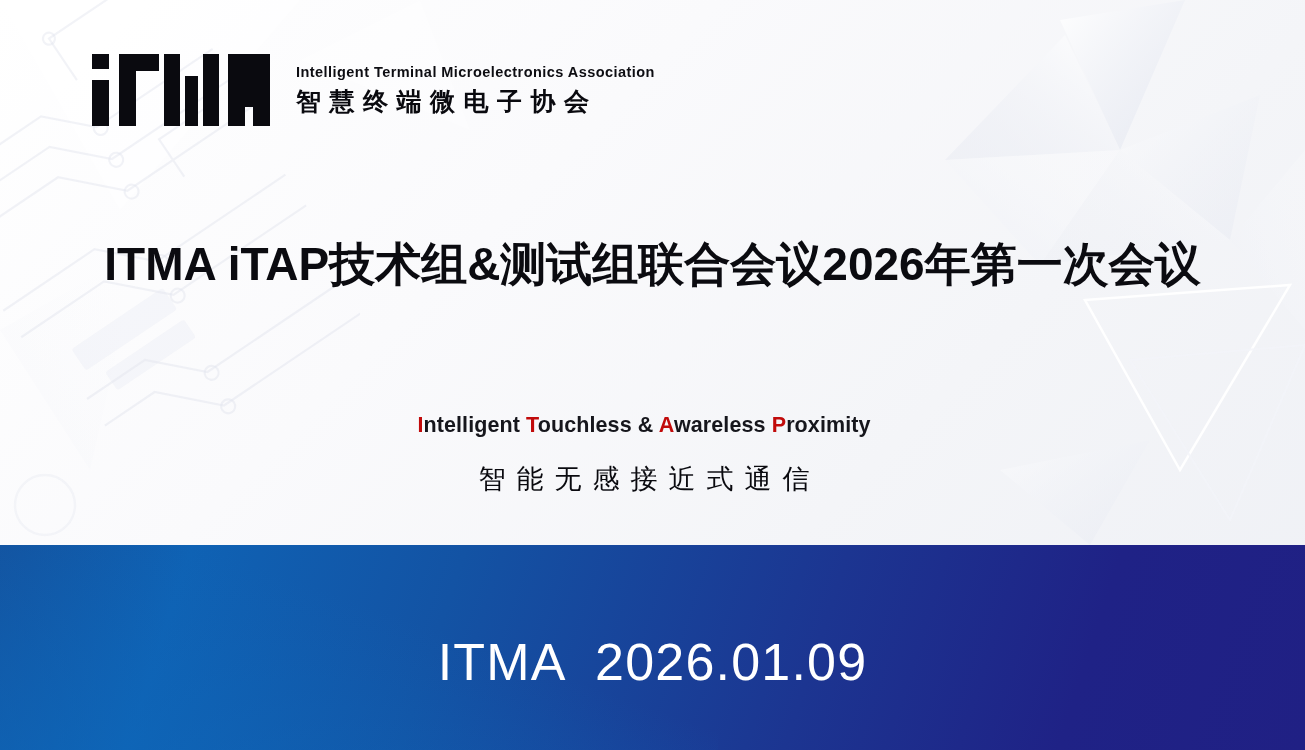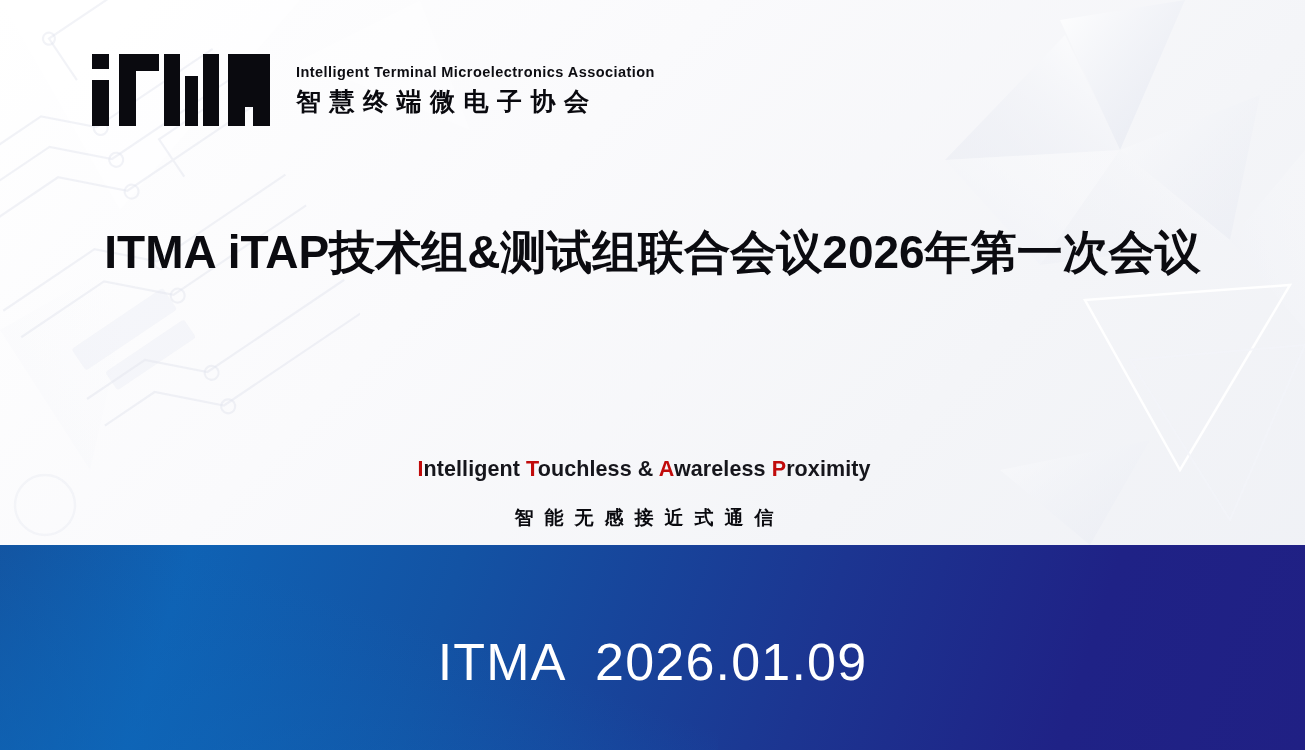--- a/index.html
+++ b/index.html
@@ -84,55 +84,54 @@
   .title-block {
     position: absolute;
     left: 0;
     right: 0;
     top: 222px;
     text-align: center;
     padding: 0 80px;
   }
 
   .main-title {
-    margin: 0;
+    margin: 12px;
     font-size: 46px;
     font-weight: bold;
     color: #0b0b10;
     line-height: 1.32;
     letter-spacing: 0px;
   }
 
   
   .tagline-block {
     position: absolute;
     left: 0;
     right: 17px;
     top: 410px;
     text-align: center;
-    margin-top: 44px;
   }
 
   .tagline-en {
     margin: 0;
     font-size: 21.5px;
     font-weight: bold;
     color: #16161c;
     letter-spacing: 0.1px;
     line-height: 1.4;
   }
 
   .tagline-en .accent {
     color: #c10b0b;
   }
 
   .tagline-cn {
     margin: 22px 0 0 0;
-    font-size: 19px;
-    font-weight: bold;
+    font-size: 27px;
+    font-weight: normal;
     color: #0a0a0f;
     letter-spacing: 11px;
     text-indent: 11px;
     line-height: 1.3;
   }
 
   
   .footer-band {
     position: absolute;
     left: 0;

